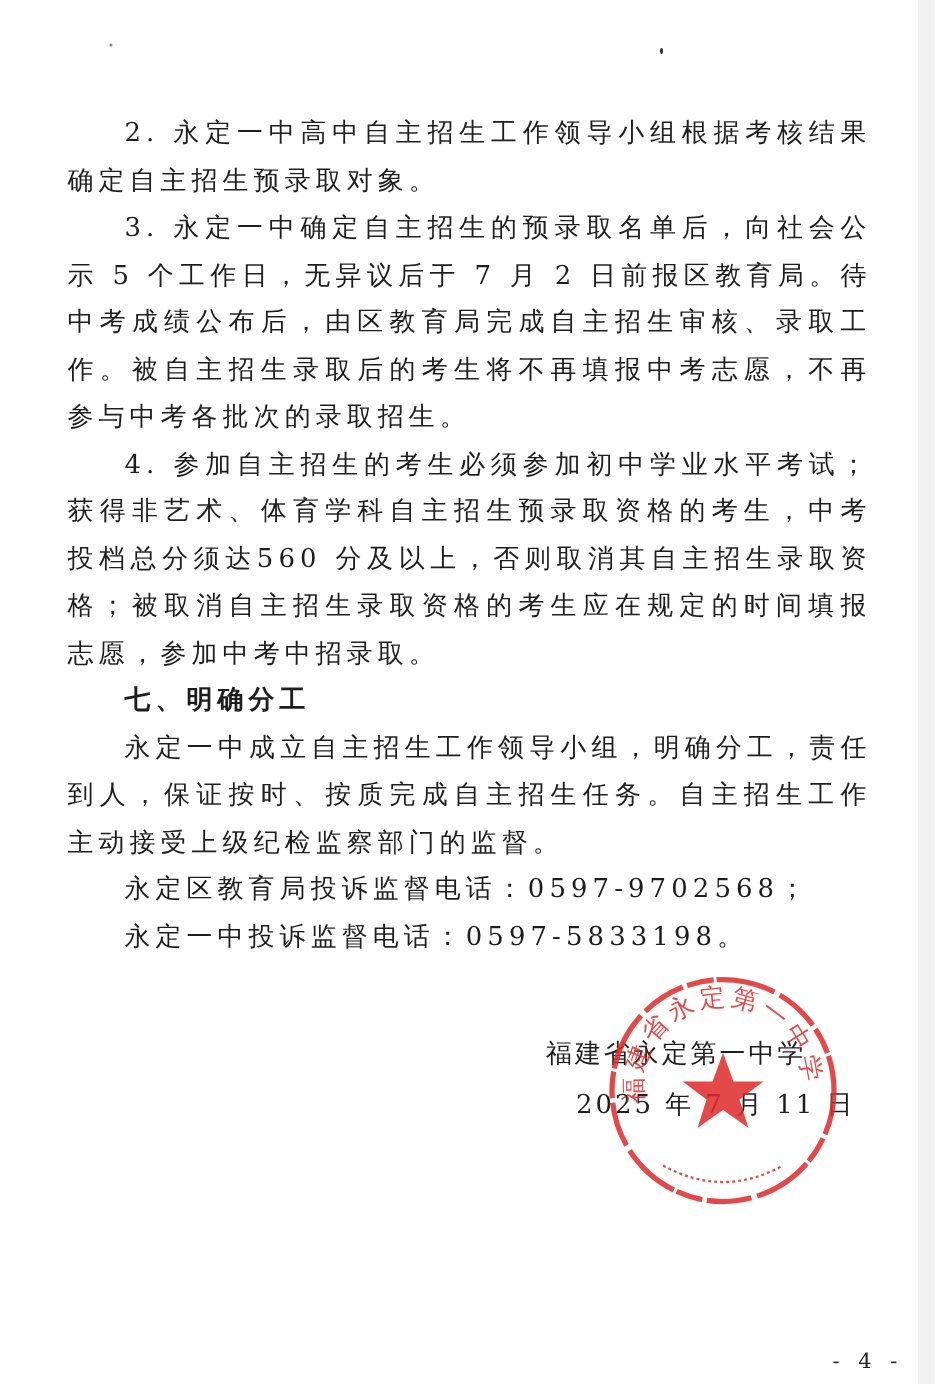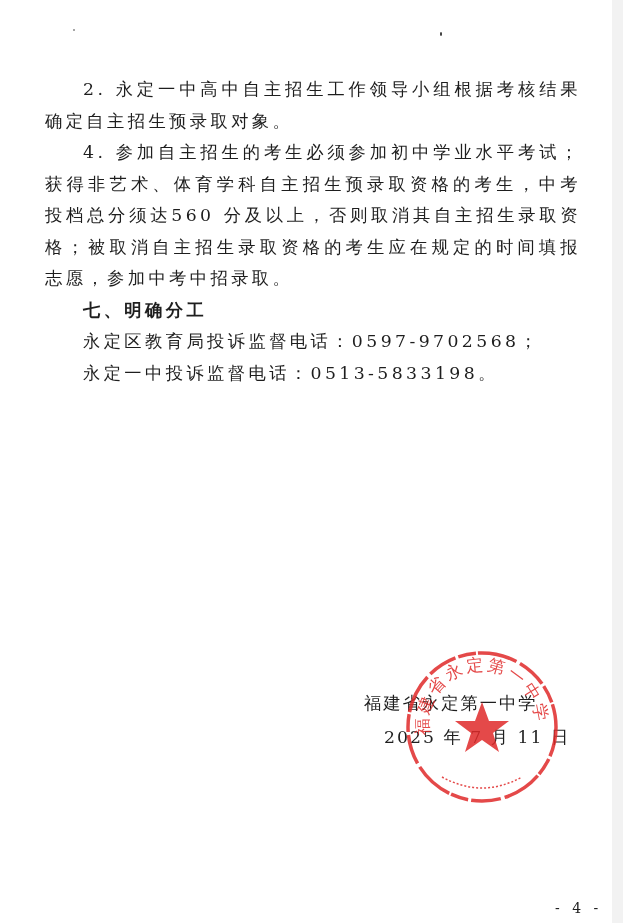--- a/index.html
+++ b/index.html
@@ -92,24 +92,26 @@
 </head>
 <body>
 
 <div class="page">
 
   <div class="dot" style="left:73px;top:25px;"></div>
   <div class="dot" style="left:440px;top:28px;width:2px;height:4px;background:#333;"></div>
 
   <div class="content">
     <p class="para indent">2. 永定一中高中自主招生工作领导小组根据考核结果确定自主招生预录取对象。</p>
+    <p class="para indent">3. 永定一中确定自主招生的预录取名单后，向社会公示 5 个工作日，无异议后于 7 月 2 日前报区教育局。待中考成绩公布后，由区教育局完成自主招生审核、录取工作。被自主招生录取后的考生将不再填报中考志愿，不再参与中考各批次的录取招生。</p>
     <p class="para indent">4. 参加自主招生的考生必须参加初中学业水平考试；获得非艺术、体育学科自主招生预录取资格的考生，中考投档总分须达560 分及以上，否则取消其自主招生录取资格；被取消自主招生录取资格的考生应在规定的时间填报志愿，参加中考中招录取。</p>
     <p class="para indent heading">七、明确分工</p>
+    <p class="para indent">永定一中成立自主招生工作领导小组，明确分工，责任到人，保证按时、按质完成自主招生任务。自主招生工作主动接受上级纪检监察部门的监督。</p>
     <p class="para indent">永定区教育局投诉监督电话：0597-9702568；</p>
-    <p class="para indent">永定一中投诉监督电话：0513-5833198。</p>
+    <p class="para indent">永定一中投诉监督电话：0597-5833198。</p>
   </div>
 
   <div class="sig-block">
     <div class="sig-line">福建省永定第一中学</div>
     <div class="sig-line sig-date">2025 年 7 月 11 日</div>
   </div>
 
   <svg class="seal" viewBox="0 0 160 160">
     <defs>
       <path id="sealArc" d="M 28 92 A 54 54 0 1 1 132 92"></path>

